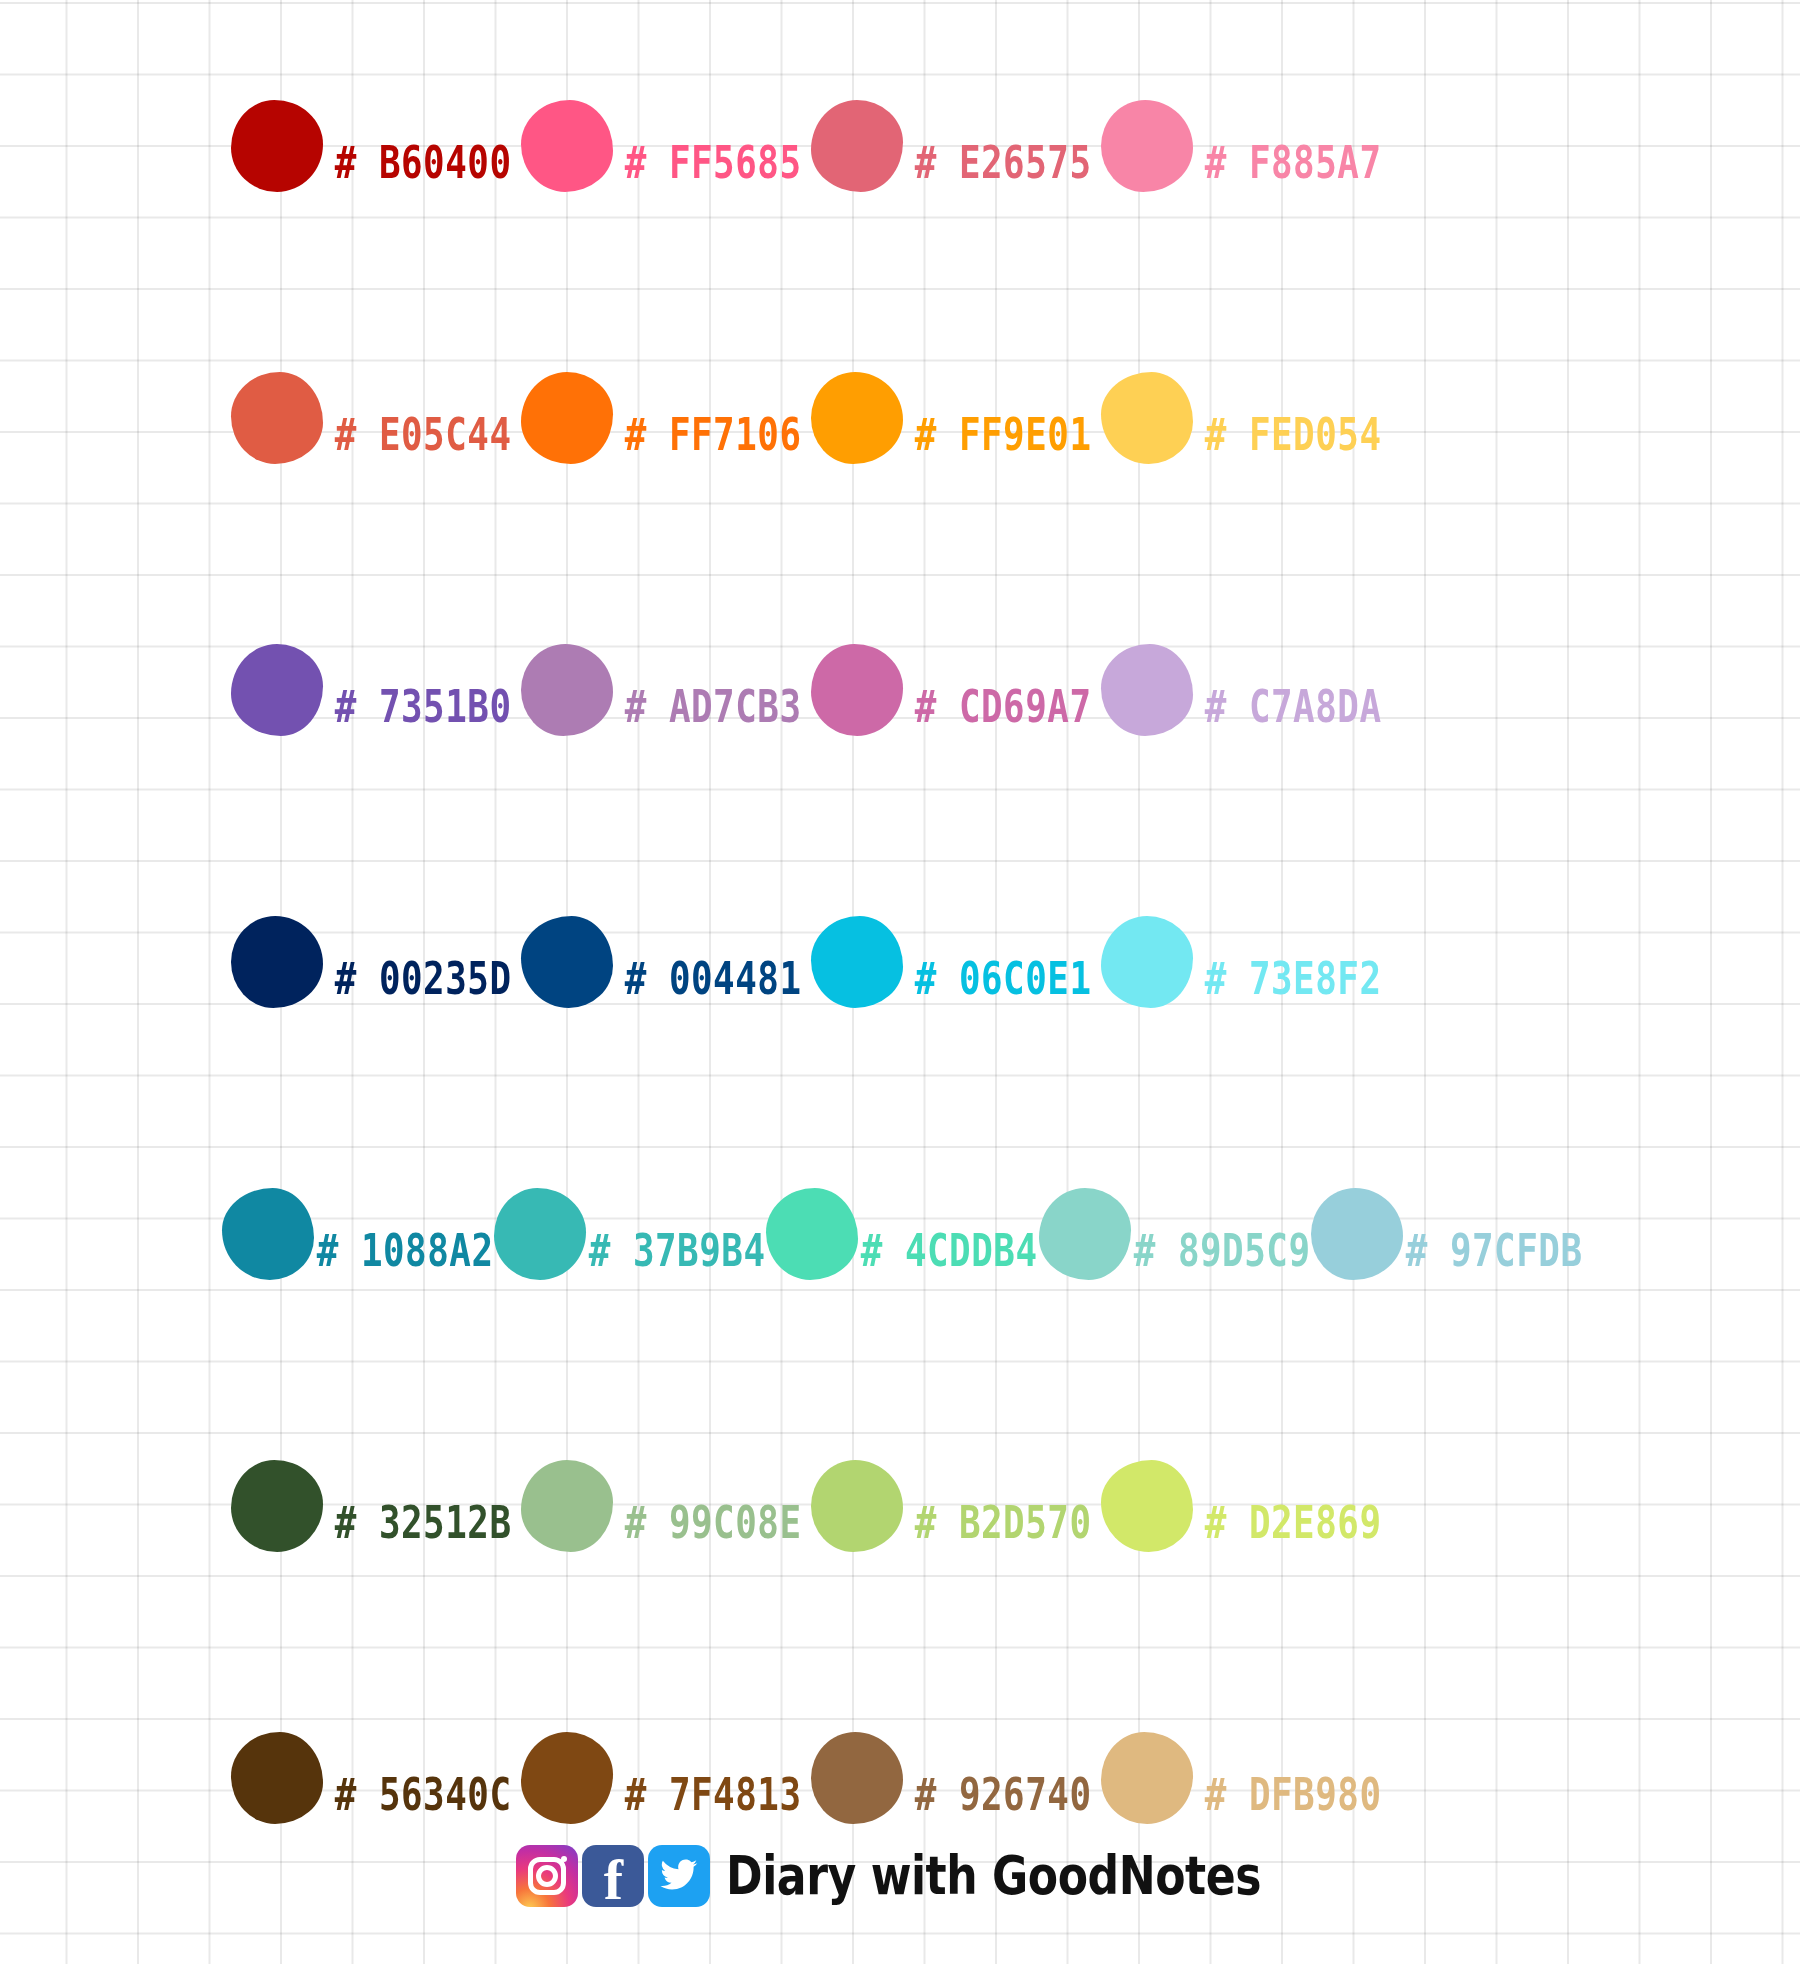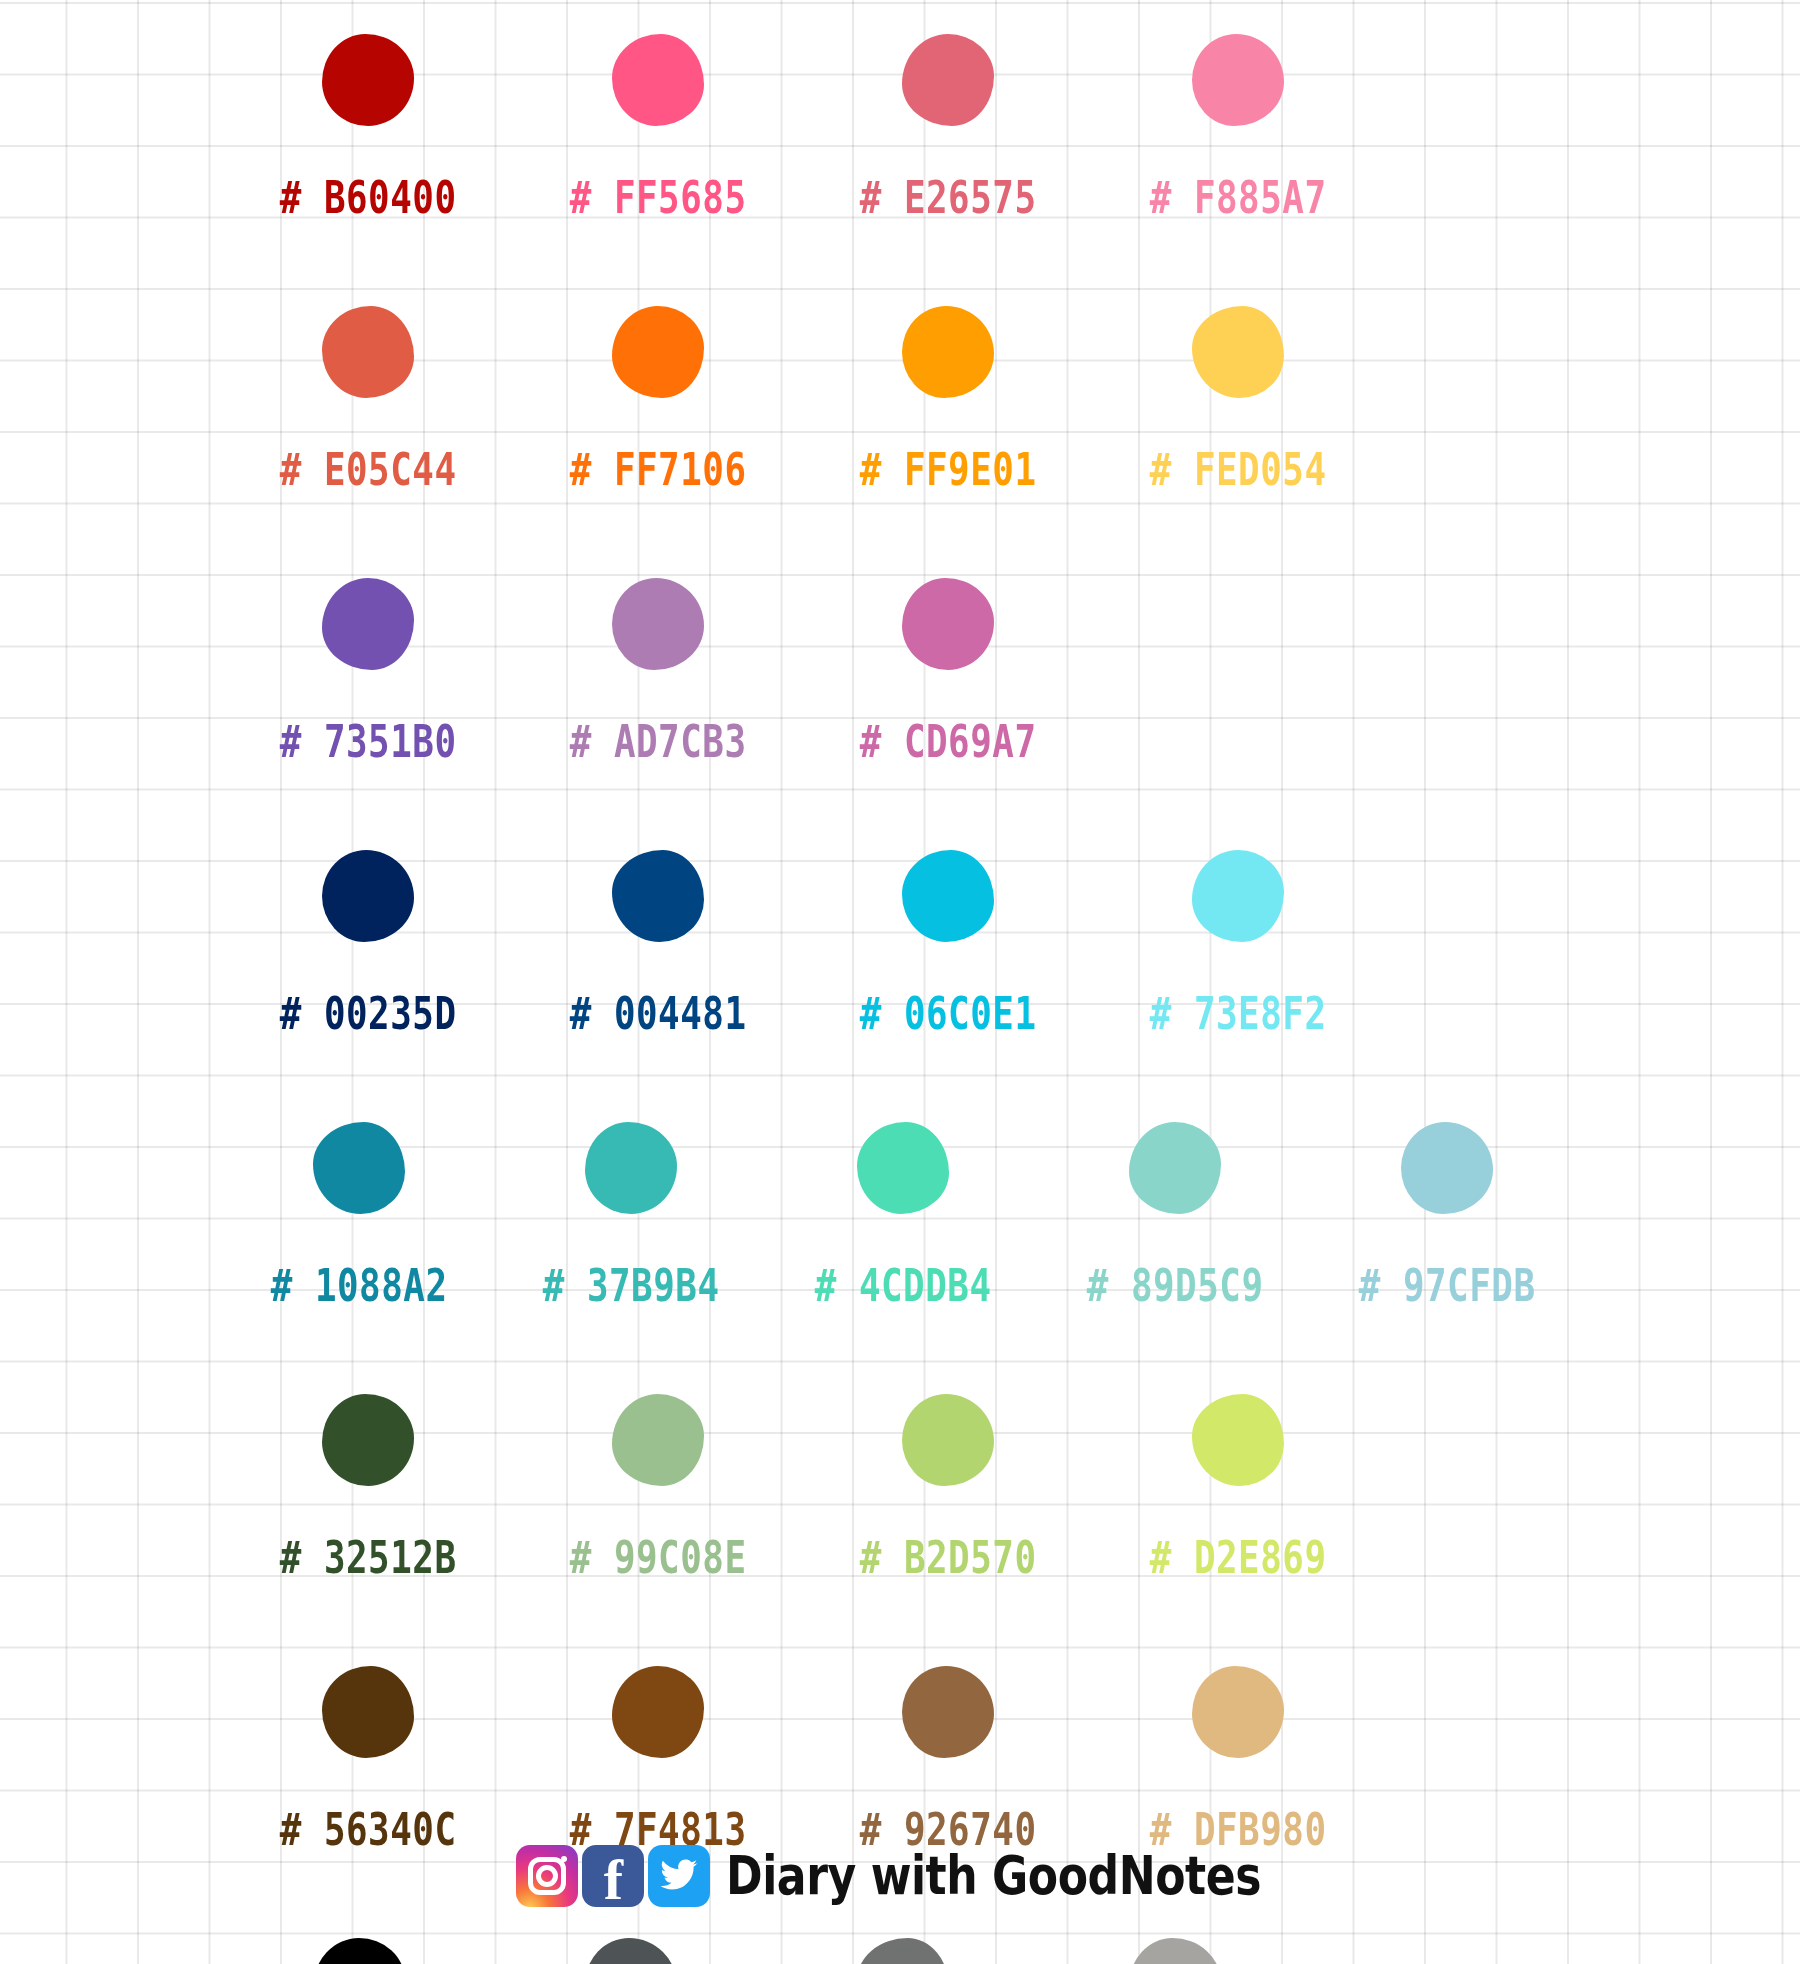--- a/index.html
+++ b/index.html
@@ -47,21 +47,21 @@
   }
   .swatch-row {
     display: flex;
     width: 1360px;
     height: 272px;
   }
   .swatch-cell {
     width: 292px;
     margin-right: -2px;
     display: flex;
-    flex-direction: column;
+    flex-direction: row;
     align-items: center;
     justify-content: flex-start;
   }
   .swatch-cell.empty { visibility: hidden; }
 
   .blob-wrap {
     height: 140px;
     display: flex;
     align-items: center;
     justify-content: center;
@@ -241,20 +241,26 @@
           <div class="blob-wrap">
             <div class="blob v4" style="background-color: rgb(173, 124, 179);"></div>
           </div>
           <div class="hex-label" style="color: rgb(173, 124, 179);"># AD7CB3</div>
         </div>
         <div class="swatch-cell">
           <div class="blob-wrap">
             <div class="blob " style="background-color: rgb(205, 105, 167);"></div>
           </div>
           <div class="hex-label" style="color: rgb(205, 105, 167);"># CD69A7</div>
+        </div>
+        <div class="swatch-cell">
+          <div class="blob-wrap">
+            <div class="blob v2" style="background-color: rgb(199, 168, 218);"></div>
+          </div>
+          <div class="hex-label" style="color: rgb(199, 168, 218);"># C7A8DA</div>
         </div>
       </div>
       <div class="swatch-row">
         <div class="swatch-cell">
           <div class="blob-wrap">
             <div class="blob v4" style="background-color: rgb(0, 35, 93);"></div>
           </div>
           <div class="hex-label" style="color: rgb(0, 35, 93);"># 00235D</div>
         </div>
         <div class="swatch-cell">

